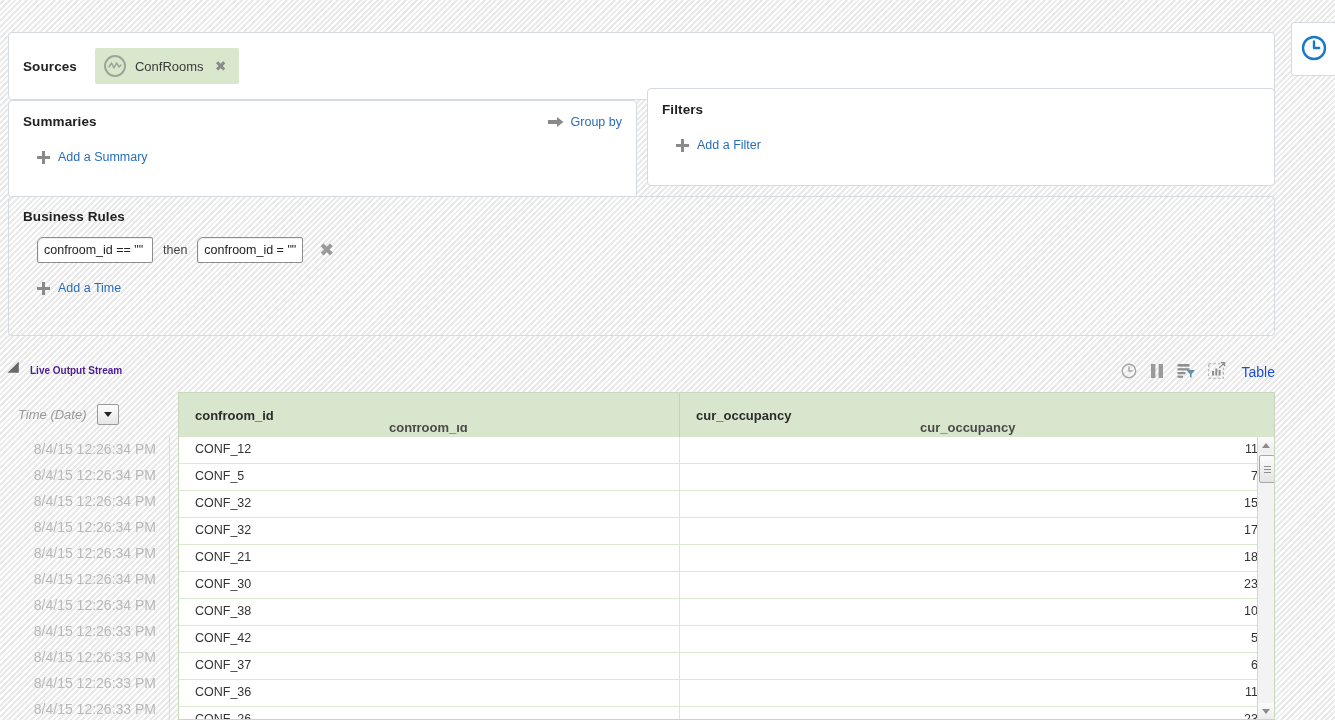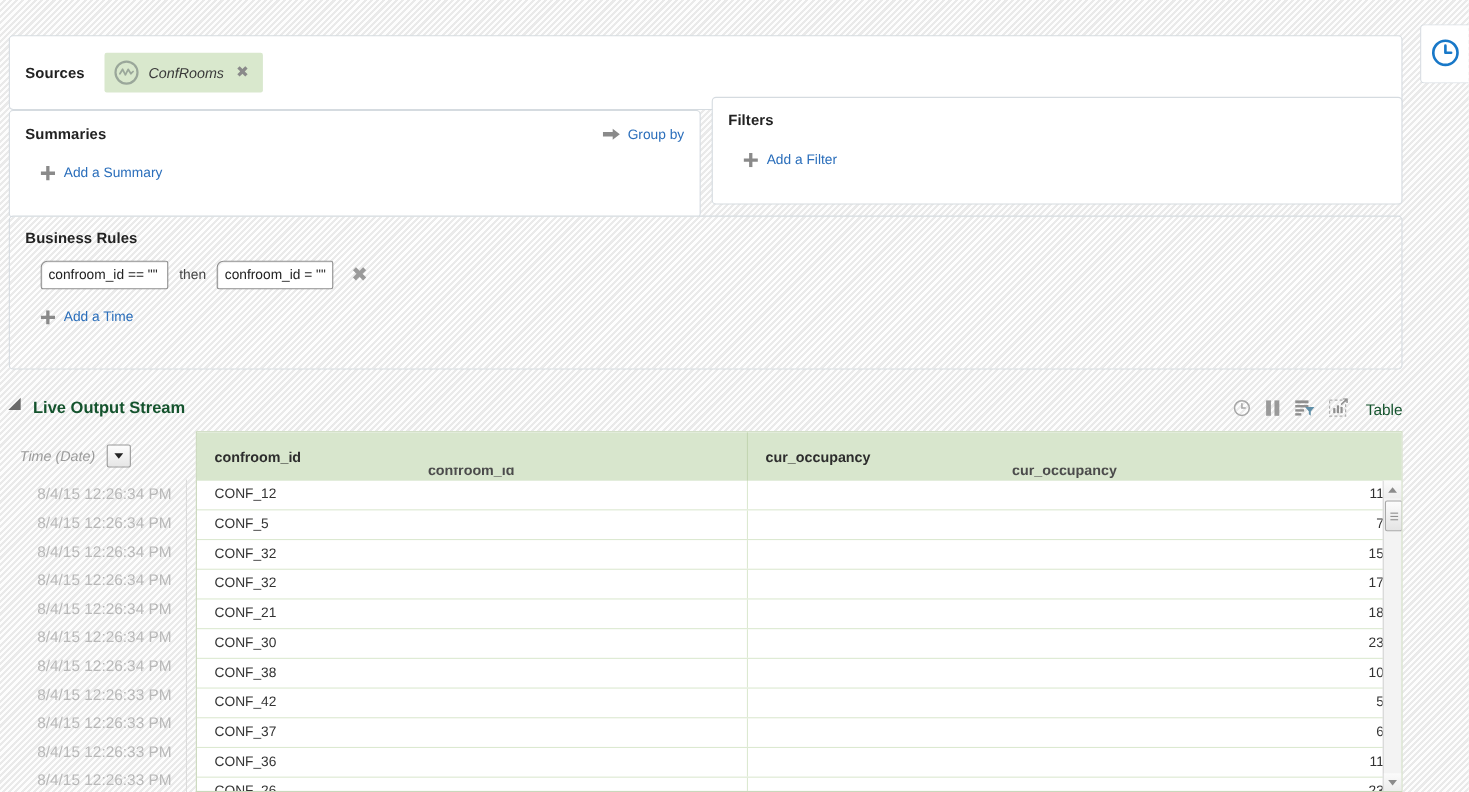--- a/index.html
+++ b/index.html
@@ -36,21 +36,20 @@
   #sources-panel { left: 8px; top: 8px; width: 1267px; height: 68px; margin-top: 24px; }
   .sources-row { display: flex; align-items: center; height: 100%; padding-left: 14px; }
   #sources-label { margin-right: 18px; }
   .source-chip {
     display: flex; align-items: center;
     background: #d9e8cd;
     height: 36px;
     padding: 0 10px 0 8px;
     border-radius: 2px;
     gap: 8px;
-    font-style: italic;
   }
   .chip-icon { width: 24px; height: 24px; flex: 0 0 24px; }
   .chip-label { font-size: 13px; color: #3a3a3a; }
   .chip-close {
     font-family: "DejaVu Sans", sans-serif;
     font-size: 14px; font-weight: bold; color: #8a8a8a;
     cursor: pointer; line-height: 1; padding: 2px 3px;
   }
 
   
@@ -128,27 +127,27 @@
     display: flex; align-items: center; padding-left: 12px;
   }
   .collapse-caret {
     width: 0; height: 0;
     border-left: 8px solid #6a6a6a;
     border-top: 8px solid transparent;
     border-bottom: 8px solid transparent;
     transform: rotate(45deg);
     margin-right: 10px; cursor: pointer;
   }
-  #stream-title { font-weight: bold; font-size: 15px; color: #14532d; }
+  #stream-title { font-weight: bold; font-size: 10px; color: #4c1d95; }
   #stream-tools {
     position: absolute; right: 60px; top: 14px;
     display: flex; align-items: center; gap: 13px;
   }
   .tool-icon { cursor: pointer; display: block; }
-  #table-link { color: #14532d; font-size: 14px; cursor: pointer; margin-left: 3px; }
+  #table-link { color: #1d4ed8; font-size: 14px; cursor: pointer; margin-left: 3px; }
 
   
   #stream-body { position: relative; height: 328px; }
   #time-col {
     position: absolute; left: 0; top: 0; width: 170px; height: 328px;
     box-sizing: border-box;
   }
   #time-head {
     height: 44px; display: flex; align-items: center;
     gap: 10px; padding-left: 18px; box-sizing: border-box;

